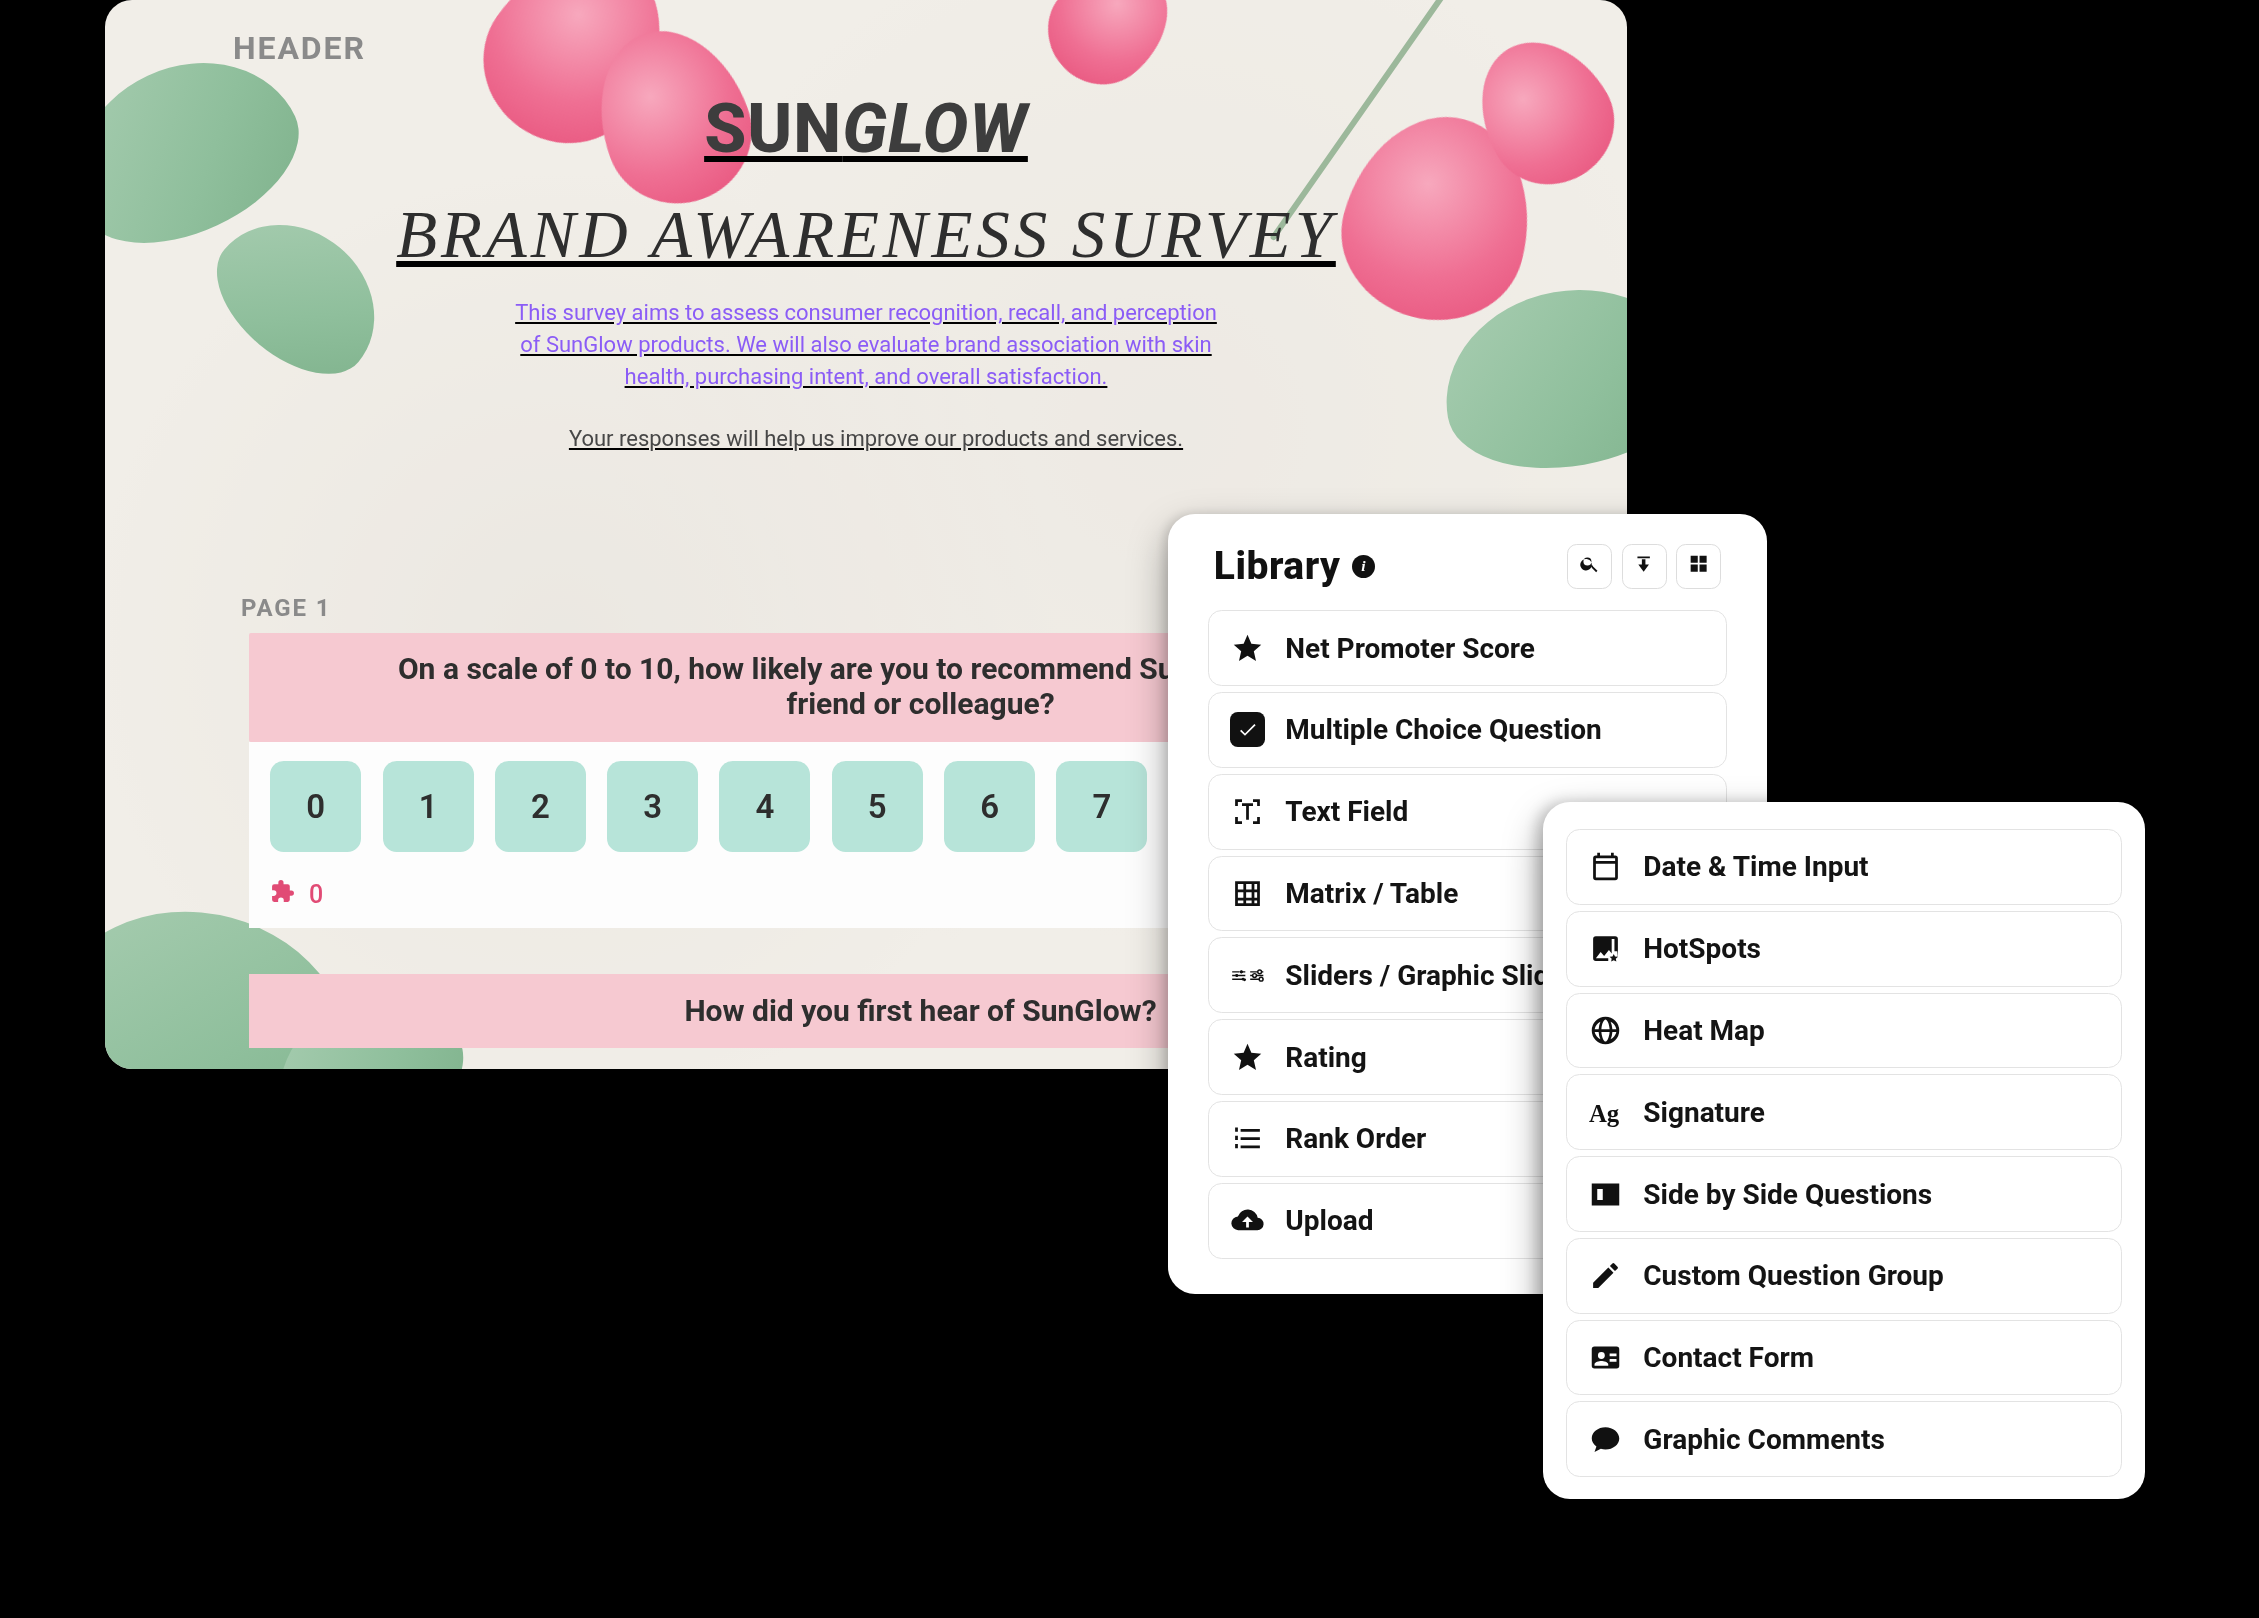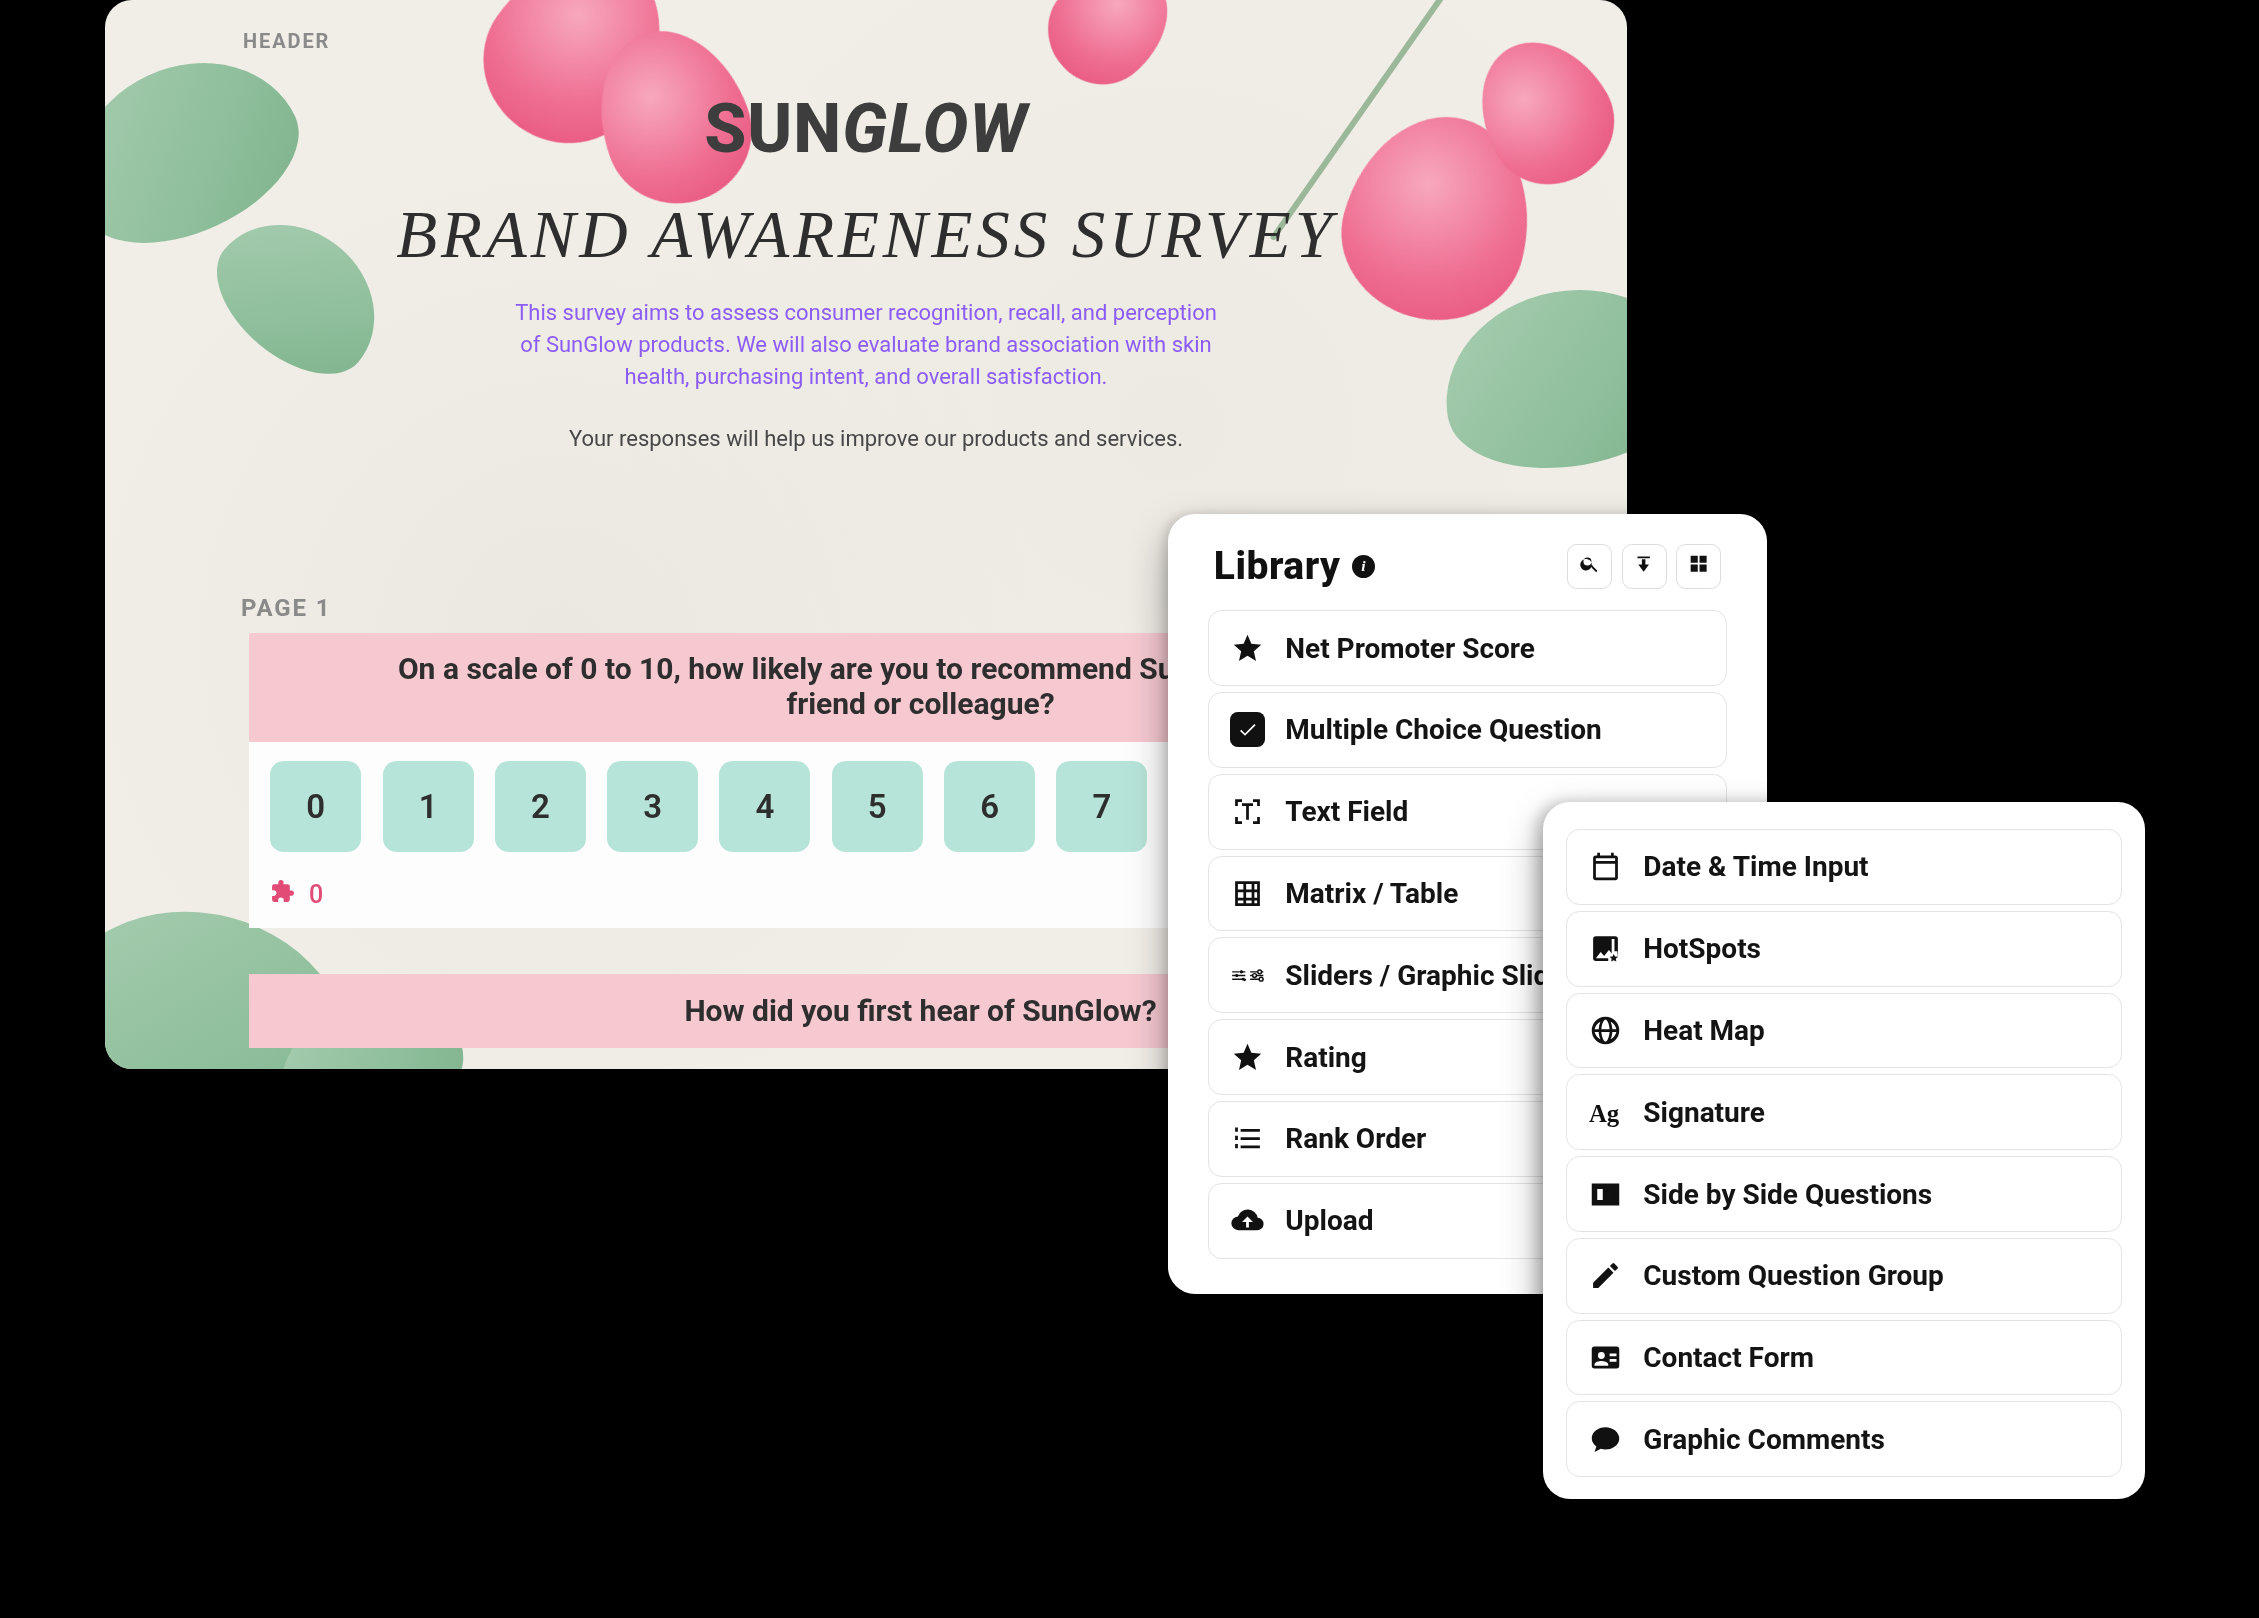--- a/index.html
+++ b/index.html
@@ -40,25 +40,25 @@
   .l5 { width:194px; height:146px; left:165px; bottom:-78px; transform:rotate(-30deg);}
   .stem { position:absolute; width:5.8px; height:349px; background:#9cb89b; right:252px; top:-78px; transform:rotate(35deg); border-radius:2.9px;}
 
   .marble-overlay { position:absolute; inset:0; background:
       radial-gradient(circle at 30% 60%, rgba(210,205,198,.5), transparent 40%),
       radial-gradient(circle at 70% 40%, rgba(220,216,210,.5), transparent 45%),
       #f3f0ea;
       mix-blend-mode:multiply; opacity:.35;}
 
   .header-label {
-    position:absolute; left:138px; top:29px;
-    font-size:20px; font-weight:700; letter-spacing:1.9px; color:#8a8a8a;
-  }
-
-  .survey-header { position:relative; text-align:center; padding-top:89px; }
+    position:absolute; left:128px; top:29px;
+    font-size:32px; font-weight:700; letter-spacing:1.9px; color:#8a8a8a;
+  }
+
+  .survey-header { position:relative; text-align:center; padding-top:89px;text-decoration:underline; }
   .brand-logo { font-size:68px; font-weight:800; letter-spacing:1px; color:#3d3d3d; }
   .brand-logo em { font-style:italic; font-weight:800; }
   .survey-title { font-family: Georgia, "Times New Roman", serif; font-style:italic; font-weight:400; font-size:67px; letter-spacing:3.9px; color:#2e2e2e; margin-top:27px; }
   .survey-desc { max-width:718px; margin:24px auto 0; font-size:22px; line-height:1.45; color:#8b5cf6; }
   .survey-desc2 { margin-top:33px; font-size:22px; color:#474747;padding-left:20px; }
 
   .page-label {
     position:absolute; left:136px; top:594px;
     font-size:24px; font-weight:700; letter-spacing:1.9px; color:#8a8a8a;
   }

